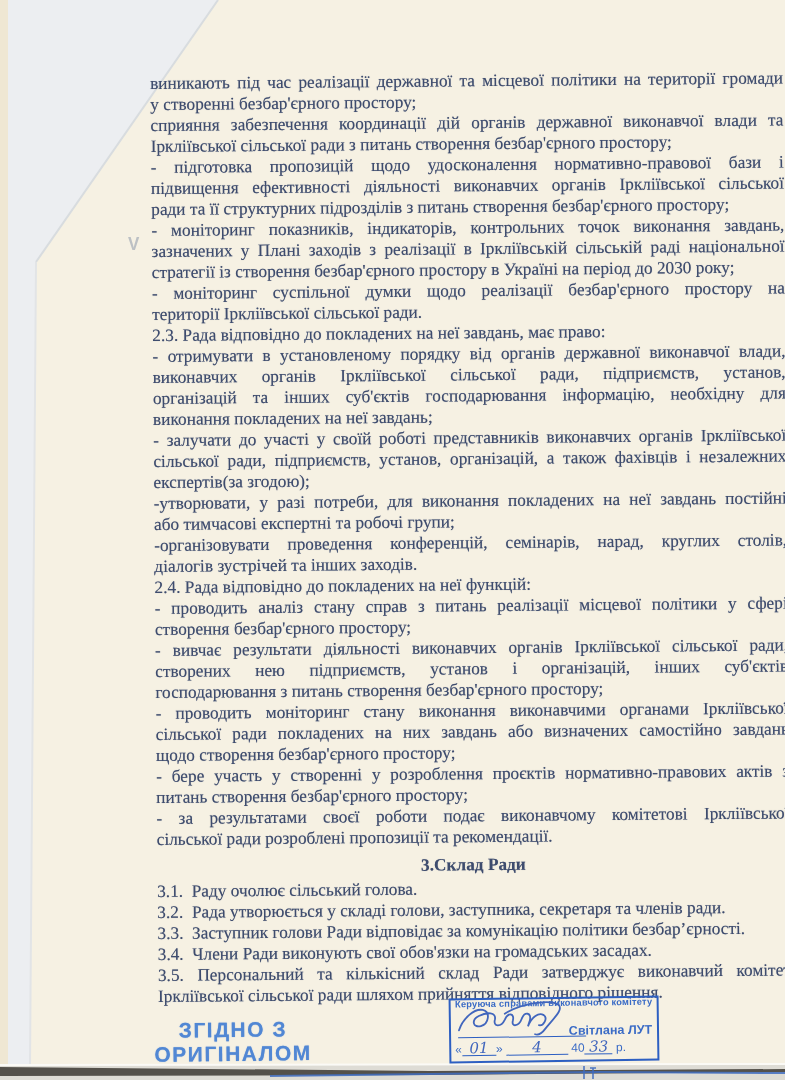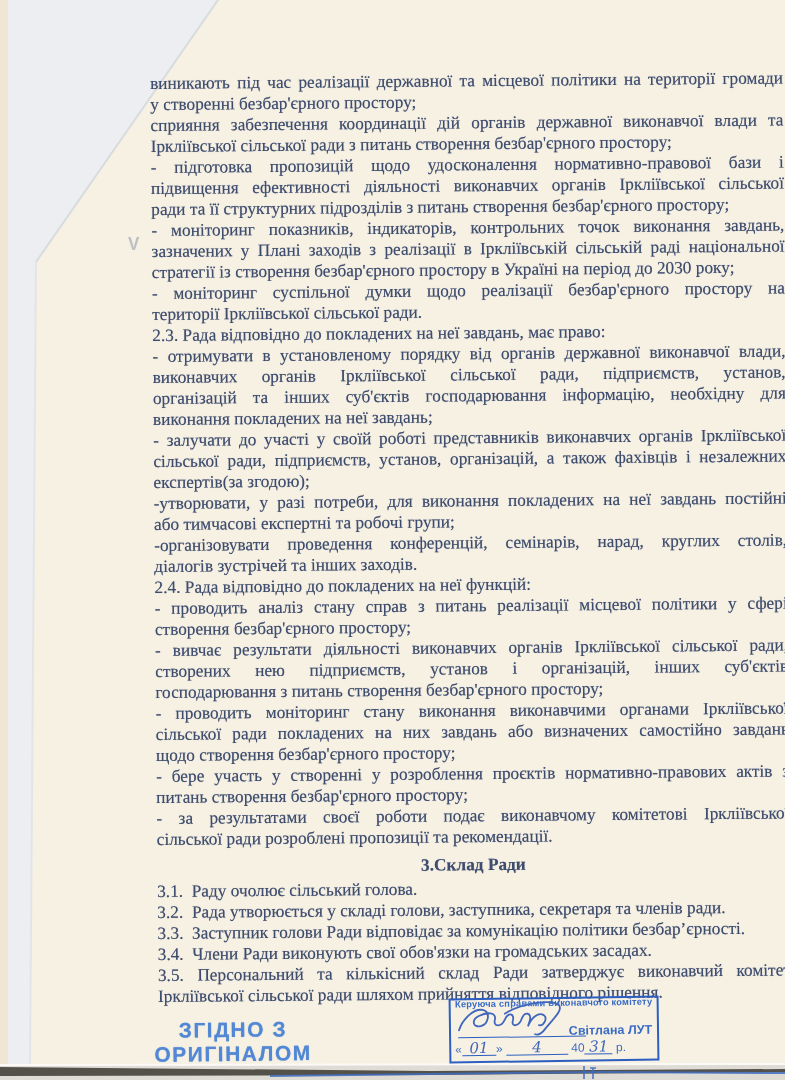--- a/index.html
+++ b/index.html
@@ -126,14 +126,14 @@
 </div>
 
 <div class="sig-box">
   <div class="sig-title">Керуюча справами виконавчого комітету</div>
   <div class="sig-line"></div>
   <svg class="sig-autograph" width="135" height="40" viewBox="0 0 135 40">
     <path d="M6,30 C10,18 22,8 30,10 C38,12 36,24 28,26 C20,28 18,20 26,16 C34,12 44,12 42,20 C40,27 48,28 52,20 C55,13 62,13 60,21 C58,28 66,27 69,19 C72,12 79,13 77,21 L75,27 C79,17 86,13 91,16 C95,19 91,27 86,26" stroke="#4166bd" stroke-width="1.8" fill="none" stroke-linecap="round"></path>
     <path d="M52,14 C72,2 100,1 106,6 C111,11 100,20 92,30 C89,34 85,36 82,35" stroke="#4166bd" stroke-width="1.8" fill="none" stroke-linecap="round"></path>
   </svg>
   <div class="sig-name">Світлана ЛУТ</div>
-  <div class="date-row"><span>«</span><span class="u" style="width:34px"><span class="hand">01</span></span><span>»</span> <span class="u" style="width:62px"><span class="hand">4</span></span> <span>40</span><span class="u" style="width:28px"><span class="hand">31</span></span> <span>р.</span></div>
+  <div class="date-row"><span>«</span><span class="u" style="width:34px"><span class="hand">01</span></span><span>»</span> <span class="u" style="width:62px"><span class="hand">4</span></span> <span>40</span><span class="u" style="width:28px"><span class="hand">33</span></span> <span>р.</span></div>
 </div>
 
 </body></html>

